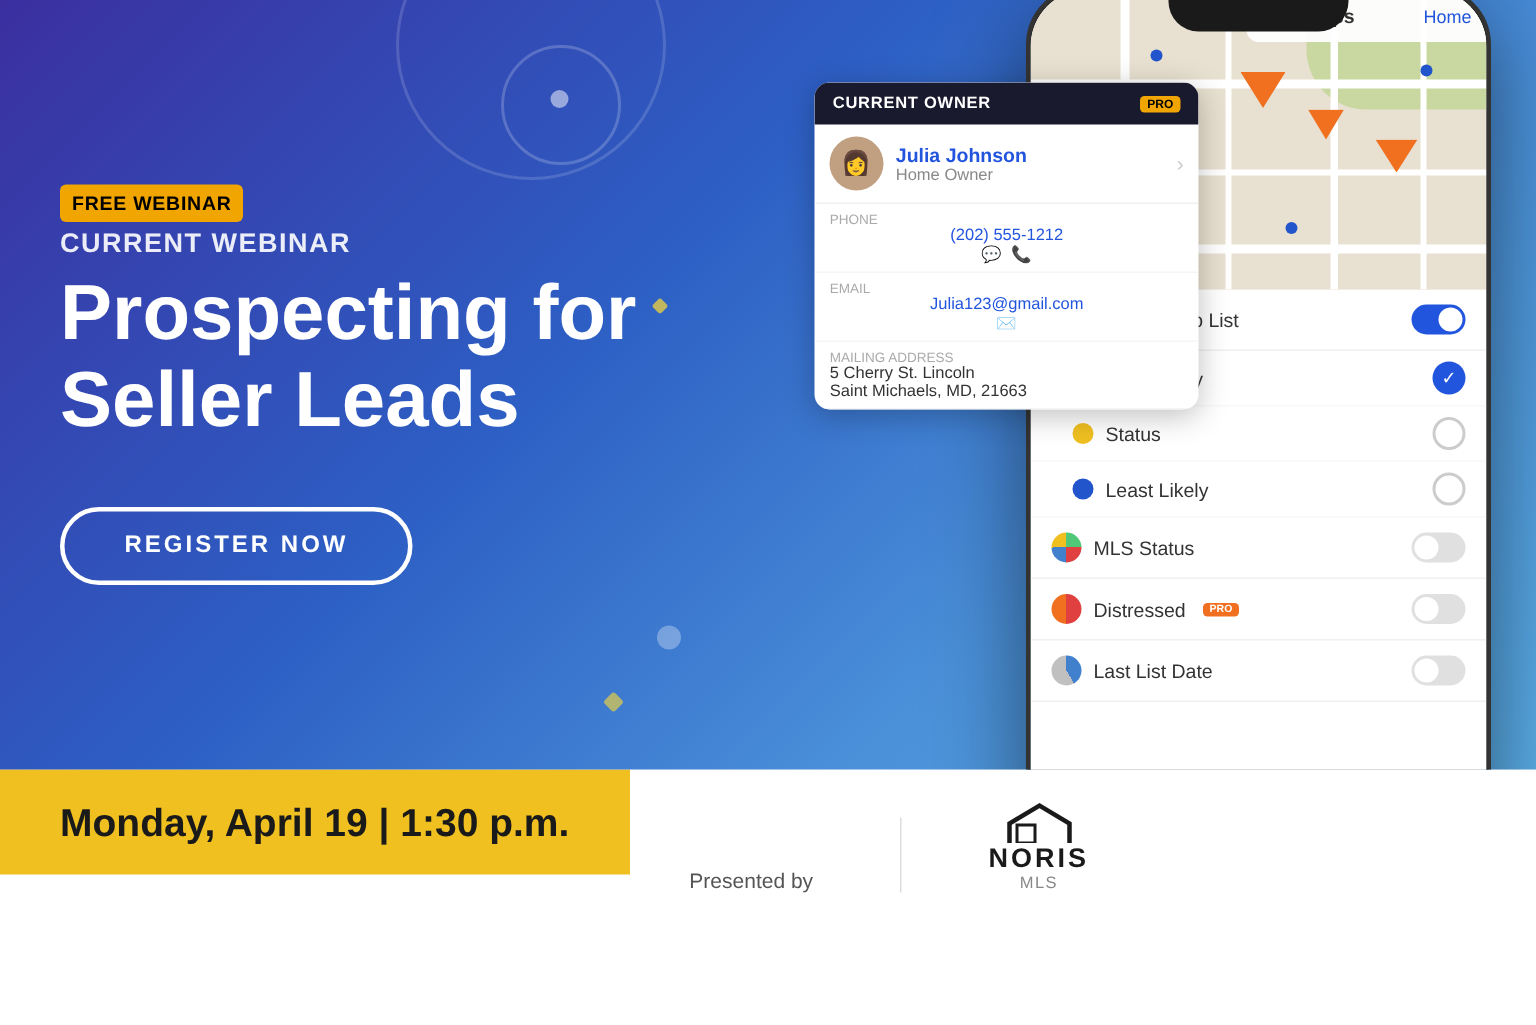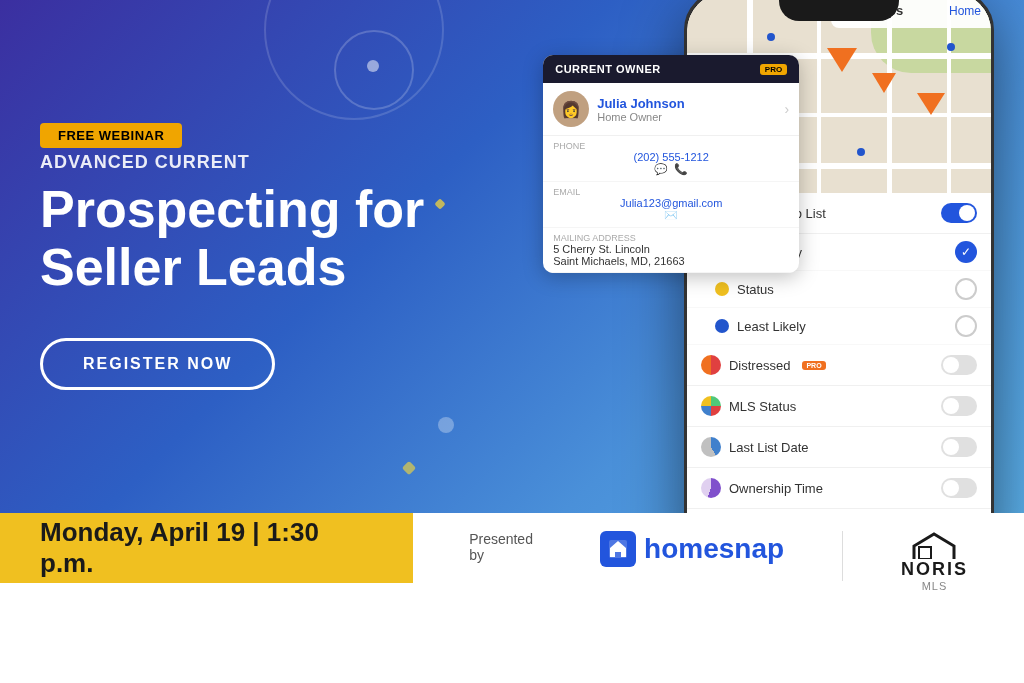--- a/index.html
+++ b/index.html
@@ -76,21 +76,21 @@
       flex-direction: column;
       justify-content: center;
     }
 
     .free-webinar-badge {
       display: inline-block;
       background: #f0a500;
       color: #000;
       font-weight: 800;
       font-size: 13px;
-      padding: 5px 18px;
+      padding: 5px 8px;
       border-radius: 4px;
       margin-bottom: 4px;
       letter-spacing: 0.5px;
       width: fit-content;
     }
 
     .advanced-webinar-label {
       color: rgba(255,255,255,0.9);
       font-size: 18px;
       font-weight: 700;
@@ -494,23 +494,23 @@
       text-align: left;
       font-size: 26px;
       font-weight: 800;
       color: #1a1a1a;
       height: 70px;
       display: flex;
       align-items: center;
     }
 
     .logos-bar {
-      padding: 18px 56px;
-      display: flex;
-      align-items: flex-start;
+      padding: 18px 40px;
+      display: flex;
+      align-items: flex-end;
       gap: 58px;
       height: 100px;
     }
 
     .presented-by {
       color: #555;
       font-size: 14px;
     }
 
     .homesnap-logo {
@@ -587,21 +587,21 @@
 
     <div class="deco-circle deco-circle-1"></div>
     <div class="deco-circle deco-circle-2"></div>
     <div class="deco-circle deco-dot-1"></div>
     <div class="deco-circle deco-dot-2"></div>
     <div class="deco-circle deco-dot-3"></div>
     <div class="deco-circle deco-dot-4"></div>
 
     <div class="left-content">
       <div class="free-webinar-badge">FREE WEBINAR</div>
-      <div class="advanced-webinar-label">ADVANCED CURRENT</div>
+      <div class="advanced-webinar-label">CURRENT WEBINAR</div>
       <div class="main-title">
         <span>Prospecting for</span><br>
         <span>Seller Leads</span>
       </div>
       <button class="register-btn">REGISTER NOW</button>
     </div>
 
     <div class="right-content">
 
       <div class="owner-card">
@@ -705,82 +705,64 @@
             <div class="sub-item">
               <div class="list-item-left">
                 <div class="sub-item-dot dot-blue"></div>
                 <span class="item-label">Least Likely</span>
               </div>
               <div class="empty-circle"></div>
             </div>
 
             <div class="list-item">
               <div class="list-item-left">
+                <div class="item-icon icon-pie-green"></div>
+                <span class="item-label">MLS Status</span>
+              </div>
+              <div class="toggle toggle-off">
+                <div class="toggle-knob"></div>
+              </div>
+            </div>
+
+            <div class="list-item">
+              <div class="list-item-left">
                 <div class="item-icon icon-pie-red"></div>
                 <span class="item-label">Distressed</span>
                 <span class="distressed-badge">PRO</span>
-              </div>
-              <div class="toggle toggle-off">
-                <div class="toggle-knob"></div>
-              </div>
-            </div>
-
-            <div class="list-item">
-              <div class="list-item-left">
-                <div class="item-icon icon-pie-green"></div>
-                <span class="item-label">MLS Status</span>
               </div>
               <div class="toggle toggle-off">
                 <div class="toggle-knob"></div>
               </div>
             </div>
 
             <div class="list-item">
               <div class="list-item-left">
                 <div class="item-icon icon-pie-blue"></div>
                 <span class="item-label">Last List Date</span>
               </div>
               <div class="toggle toggle-off">
                 <div class="toggle-knob"></div>
               </div>
             </div>
 
-            <div class="list-item">
-              <div class="list-item-left">
-                <div class="item-icon icon-pie-purple"></div>
-                <span class="item-label">Ownership Time</span>
-              </div>
-              <div class="toggle toggle-off">
-                <div class="toggle-knob"></div>
-              </div>
-            </div>
 
           </div>
         </div>
       </div>
 
     </div>
   </div>
 
   <div class="bottom-section">
     <div class="date-bar">
       <span>Monday, April 19 | 1:30 p.m.</span>
     </div>
     <div class="logos-bar">
       <span class="presented-by">Presented by</span>
 
-      <div class="homesnap-logo">
-        <div class="homesnap-icon">
-          <svg width="22" height="22" viewBox="0 0 22 22">
-            <rect x="2" y="2" width="18" height="18" rx="2" fill="white" opacity="0.2"></rect>
-            <polygon points="11,3 3,10 3,19 8,19 8,14 14,14 14,19 19,19 19,10" fill="white"></polygon>
-          </svg>
-        </div>
-        <span class="homesnap-text">homesnap</span>
-      </div>
 
       <div class="divider-line"></div>
 
       <div class="noris-logo">
         <div class="noris-roof-svg">
           <svg width="50" height="28" viewBox="0 0 50 28">
             <polyline points="5,28 5,15 25,3 45,15 45,28" fill="none" stroke="#1a1a1a" stroke-width="3"></polyline>
             <rect x="10" y="16" width="12" height="12" fill="none" stroke="#1a1a1a" stroke-width="2"></rect>
           </svg>
         </div>

